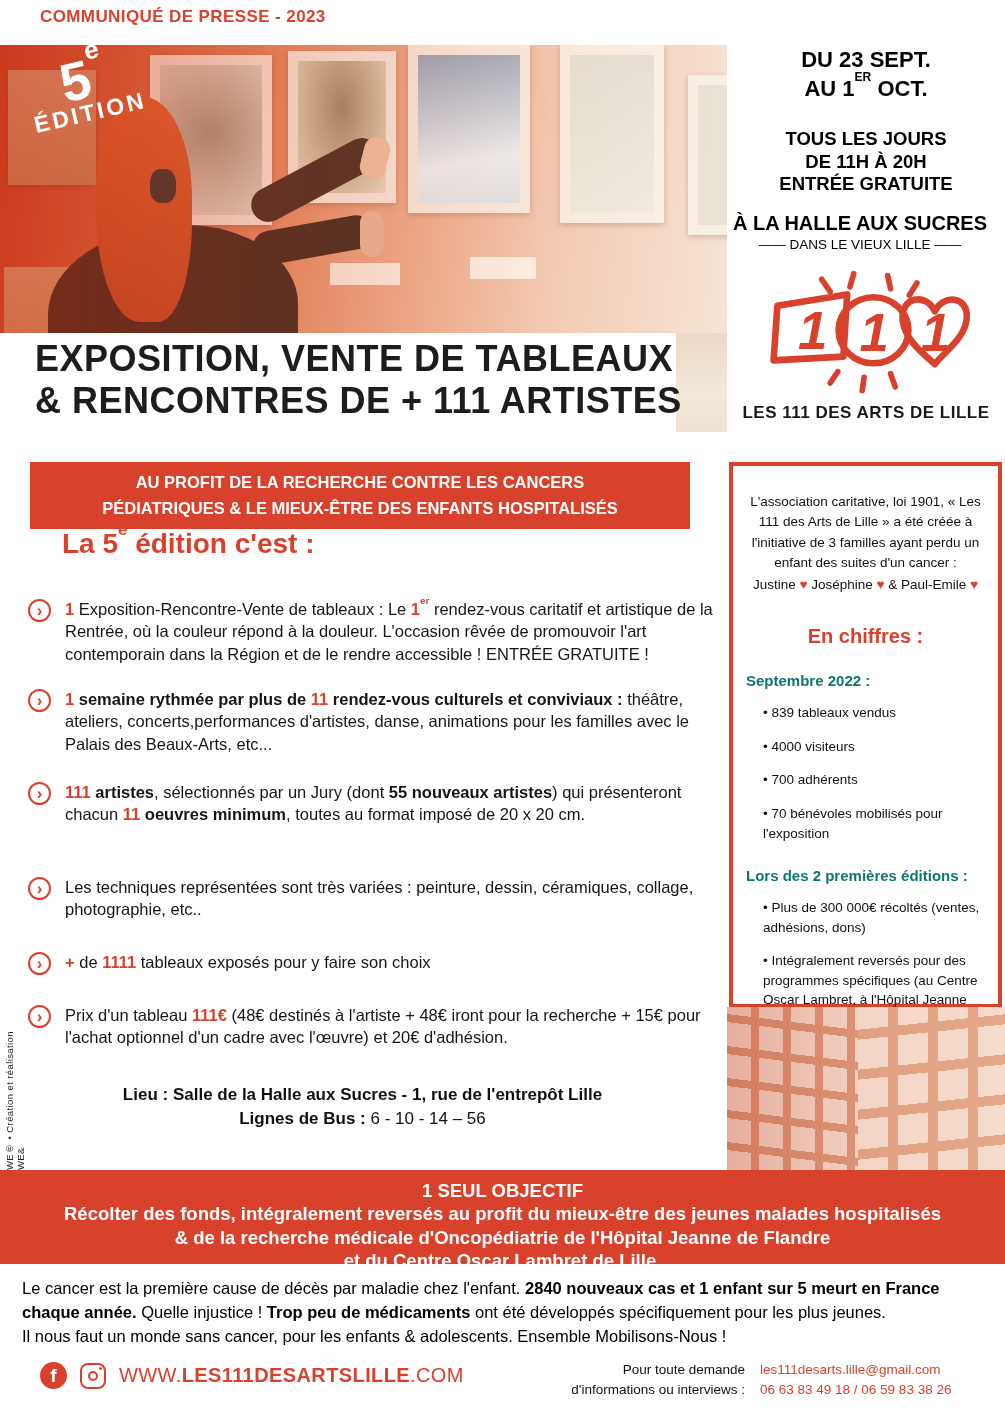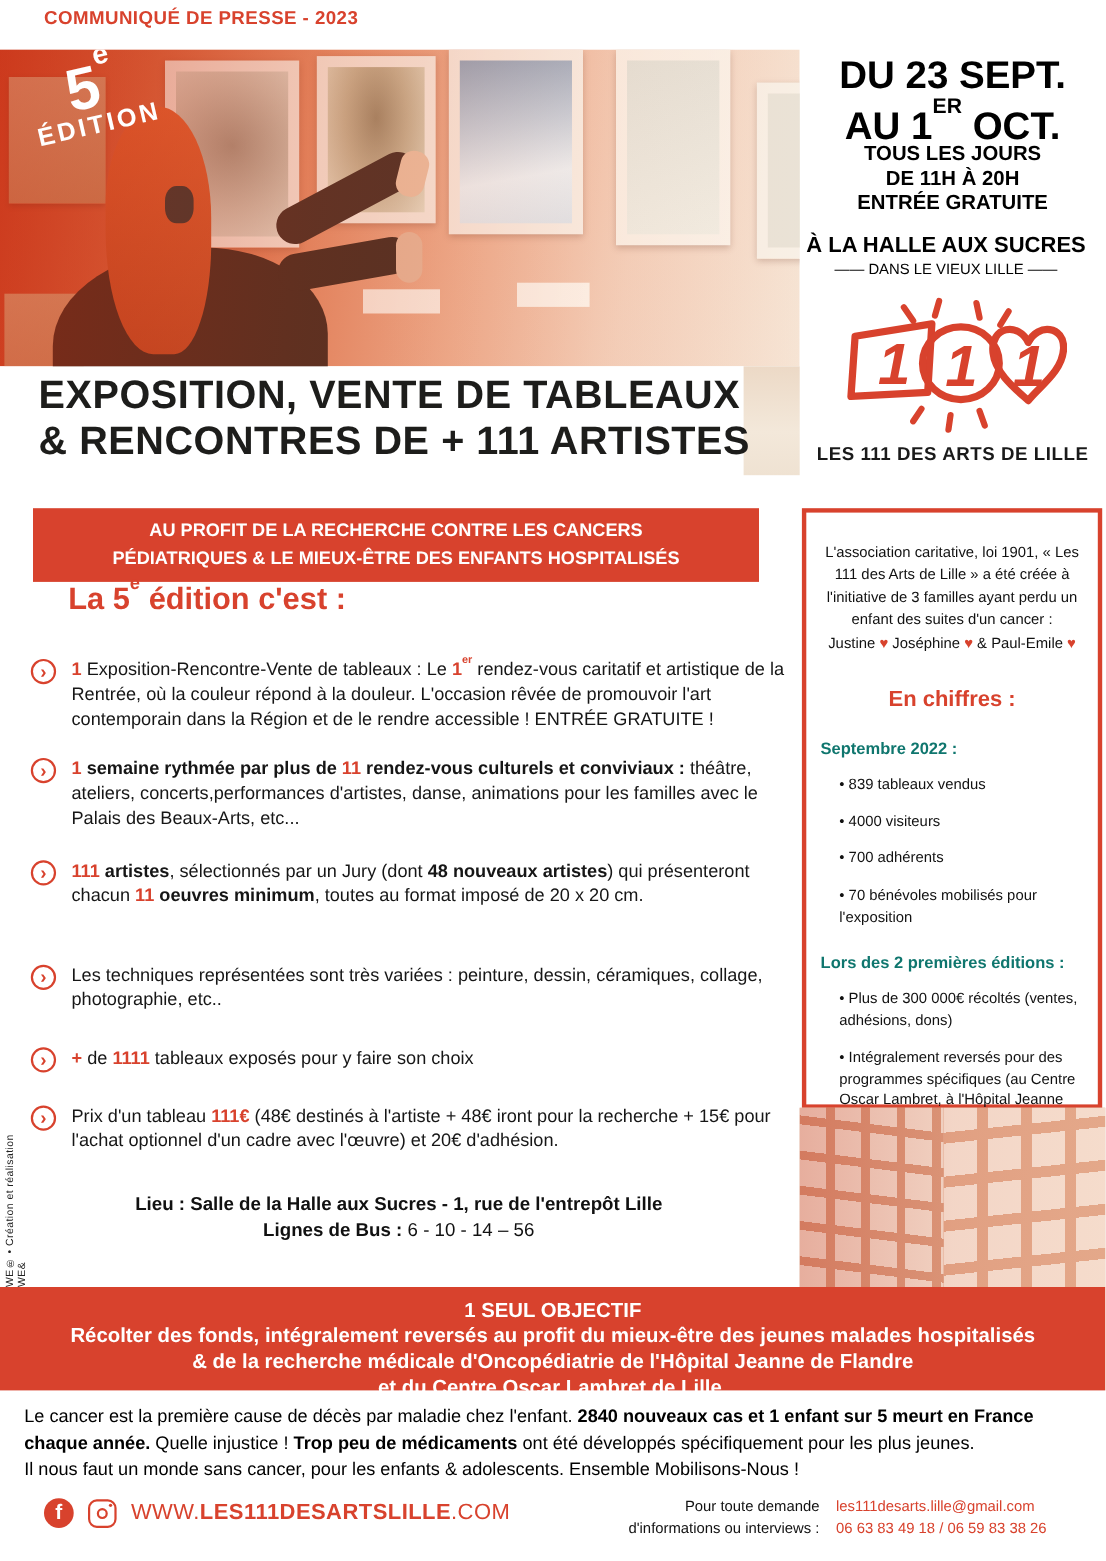--- a/index.html
+++ b/index.html
@@ -56,21 +56,21 @@
   .bullet-text{margin-left:14px;font-size:16.5px;line-height:1.35;color:#161616;width:655px;}
   .b{font-weight:700;}
   .r{color:var(--red);}
   .bullet-text sup, .rich sup{font-size:60%;position:relative;top:-.45em;}
 
   .location{position:absolute;left:35px;top:1083px;width:655px;text-align:center;font-size:17px;line-height:1.42;color:#111;}
 
   .credit{position:absolute;left:4px;top:1020px;height:150px;writing-mode:vertical-rl;transform:rotate(180deg);font-size:9.5px;color:#222;letter-spacing:.4px;}
 
   
-  .dates{position:absolute;left:727px;top:46px;width:278px;text-align:center;font-size:35px;font-weight:700;color:#000;line-height:1.3;}
+  .dates{position:absolute;left:727px;top:46px;width:278px;text-align:center;font-size:22px;font-weight:700;color:#000;line-height:1.3;}
   .dates sup{font-size:55%;position:relative;top:-.5em;}
   .hours{position:absolute;left:727px;top:128px;width:278px;text-align:center;font-size:18.5px;font-weight:700;color:#000;line-height:1.22;}
   .venue{position:absolute;left:715px;top:212px;width:290px;text-align:center;font-size:20px;font-weight:700;color:#000;}
   .venue-sub{position:absolute;left:715px;top:237px;width:290px;text-align:center;font-size:13.5px;font-weight:400;color:#000;}
   .logo{position:absolute;left:762px;top:268px;}
   .logo-caption{position:absolute;left:727px;top:403px;width:278px;text-align:center;font-size:17px;font-weight:700;color:#1a1a1a;letter-spacing:.5px;}
 
   
   .sidebar{position:absolute;left:729px;top:462px;width:273px;height:546px;border:4px solid var(--red);background:#fff;padding:26px 13px 0;}
   .assoc{font-size:13.5px;line-height:1.5;text-align:center;color:#111;}
@@ -167,21 +167,21 @@
   <div class="bullet" style="top:688px">
     <span class="bullet-icon">
         <span>›</span>
       </span>
     <div class="bullet-text"><span class="b r">1</span><span class="b"> semaine rythmée par plus de </span><span class="b r">11</span><span class="b"> rendez-vous culturels et conviviaux :</span><span> théâtre, ateliers, concerts,performances d'artistes, danse, animations pour les familles avec le Palais des Beaux-Arts, etc...</span></div>
   </div>
   <div class="bullet" style="top:781px">
     <span class="bullet-icon">
         <span>›</span>
       </span>
-    <div class="bullet-text"><span class="b r">111</span><span class="b"> artistes</span><span>, sélectionnés par un Jury (dont </span><span class="b">48 nouveaux artistes</span><span>) qui présenteront chacun </span><span class="b r">11</span><span class="b"> oeuvres minimum</span><span>, toutes au format imposé de 20 x 20 cm.</span></div>
+    <div class="bullet-text"><span class="b r">111</span><span class="b"> artistes</span><span>, sélectionnés par un Jury (dont </span><span class="b">55 nouveaux artistes</span><span>) qui présenteront chacun </span><span class="b r">11</span><span class="b"> oeuvres minimum</span><span>, toutes au format imposé de 20 x 20 cm.</span></div>
   </div>
   <div class="bullet" style="top:876px">
     <span class="bullet-icon">
         <span>›</span>
       </span>
     <div class="bullet-text"><span>Les techniques représentées sont très variées : peinture, dessin, céramiques, collage, photographie, etc..</span></div>
   </div>
   <div class="bullet" style="top:951px">
     <span class="bullet-icon">
         <span>›</span>

